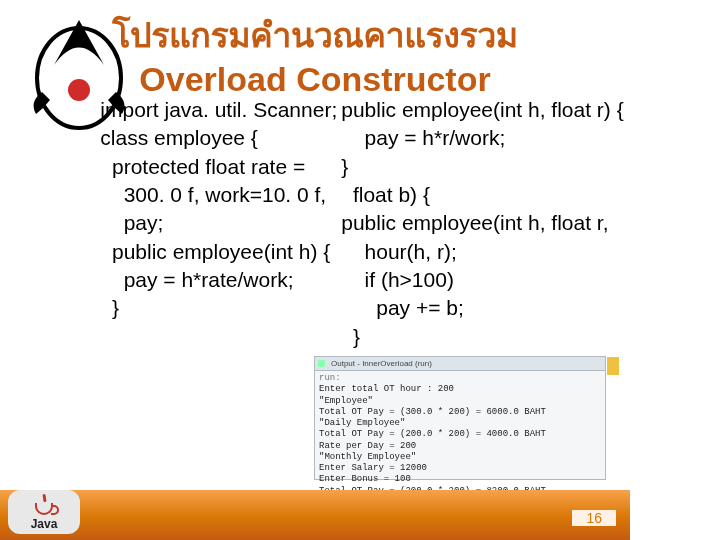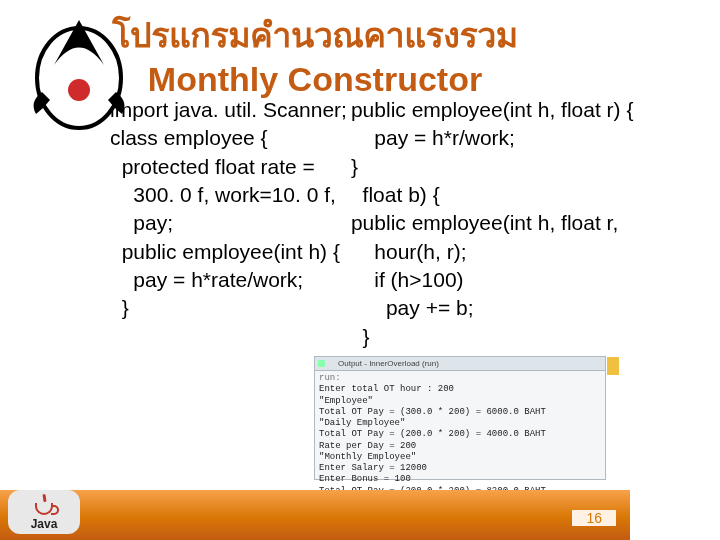--- a/index.html
+++ b/index.html
@@ -2,34 +2,34 @@
 <html><head>
 <meta charset="utf-8">
 <style>
   * { box-sizing: border-box; margin: 0; padding: 0; }
   html, body { width: 720px; height: 540px; overflow: hidden; font-family: Arial, sans-serif; background: #fff; }
   .slide { position: relative; width: 630px; height: 540px; background: #fff; }
   .title-block { position: absolute; top: 8px; left: 0; right: 0; text-align: center; }
   .title-th { font-size: 34px; font-weight: 900; color: #c35c12; letter-spacing: -0.5px; }
   .title-en { font-size: 34px; font-weight: 900; color: #c35c12; margin-top: -2px; }
   .mascot { position: absolute; top: 10px; left: 24px; width: 110px; height: 120px; }
-  .body { position: absolute; top: 96px; left: 0; right: 0; bottom: 56px; display: flex; }
+  .body { position: absolute; top: 96px; left: 0; right: 0; bottom: 56px; display: flex; justify-content: center; }
   .col { flex: 1; padding: 0 4px 0 0; font-size: 21px; line-height: 1.35; color: #000; }
   .col-left { padding-left: 110px; }
   .col-right { padding-left: 0; padding-right: 16px; }
   .code-line { white-space: pre; }
   .footer-bar { position: absolute; left: 0; right: 0; bottom: 0; height: 50px; background: linear-gradient(#f7a24a,#d97706 55%,#c35c12); }
   .page-num { position: absolute; right: 14px; bottom: 14px; font-size: 14px; color: #d97706; background: #fff2e5; padding: 0 14px; }
   .java-logo { position: absolute; left: 8px; bottom: 6px; width: 72px; height: 44px; background: #e8e8e8; border-radius: 12px; display: flex; flex-direction: column; align-items: center; justify-content: center; }
   .java-logo .cup { width: 18px; height: 12px; border: 2px solid #c0392b; border-top: none; border-radius: 0 0 10px 10px; position: relative; margin-bottom: 2px;}
   .java-logo .cup::after{content:"";position:absolute;right:-8px;top:2px;width:6px;height:6px;border:2px solid #c0392b;border-left:none;border-radius:0 8px 8px 0;}
   .java-logo .steam{width:3px;height:8px;background:#c0392b;border-radius:2px;margin-bottom:1px;transform:skewX(8deg);}
   .java-logo .txt { font-size: 12px; font-weight: bold; color: #222; }
   .console-shot { position: absolute; right: 24px; bottom: 60px; width: 292px; height: 124px; background: #f4f6f8; border: 1px solid #b0b8c0; font-family: "Courier New", monospace; font-size: 9px; color: #222; }
-  .console-head { display:flex; align-items:center; height:14px; background:#dde4ea; border-bottom:1px solid #b0b8c0; padding:0 3px; font-size:8px; color:#444; font-family:Arial,sans-serif; gap:13px;}
+  .console-head { display:flex; align-items:center; height:14px; background:#dde4ea; border-bottom:1px solid #b0b8c0; padding:0 3px; font-size:8px; color:#444; font-family:Arial,sans-serif; gap:6px;}
   .console-head .dot{width:7px;height:7px;background:#8fa;border-radius:1px;}
   .console-body { padding: 2px 4px; line-height: 1.25; }
   .console-body .green { color: #2a8a2a; }
   .console-body .gray { color: #777; }
   .yel-tab { position:absolute; left:292px; top:0; width:12px; height:18px; background:#f0c040;}
 </style>
 </head>
 <body>
 
 <div class="slide">
@@ -37,21 +37,21 @@
   <svg class="mascot" viewBox="0 0 110 120">
     <ellipse cx="55" cy="68" rx="42" ry="50" fill="#fff" stroke="#000" stroke-width="4"></ellipse>
     <path d="M55 10 L30 55 Q55 20 80 55 Z" fill="#000"></path>
     <circle cx="55" cy="80" r="11" fill="#d02b2b"></circle>
     <path d="M18 82 Q5 92 12 104 Q20 98 26 90 Z" fill="#000"></path>
     <path d="M92 82 Q105 92 98 104 Q90 98 84 90 Z" fill="#000"></path>
   </svg>
 
   <div class="title-block">
     <div class="title-th">โปรแกรมคํานวณคาแรงรวม</div>
-    <div class="title-en">Monthly Constructor</div>
+    <div class="title-en">Overload Constructor</div>
   </div>
 
   <div class="body">
     <div class="col col-left">
       <div class="code-line">import java. util. Scanner;</div>
       <div class="code-line">class employee {</div>
       <div class="code-line">  protected float rate =</div>
       <div class="code-line">    300. 0 f, work=10. 0 f,</div>
       <div class="code-line">    pay;</div>
       <div class="code-line">  public employee(int h) {</div>

